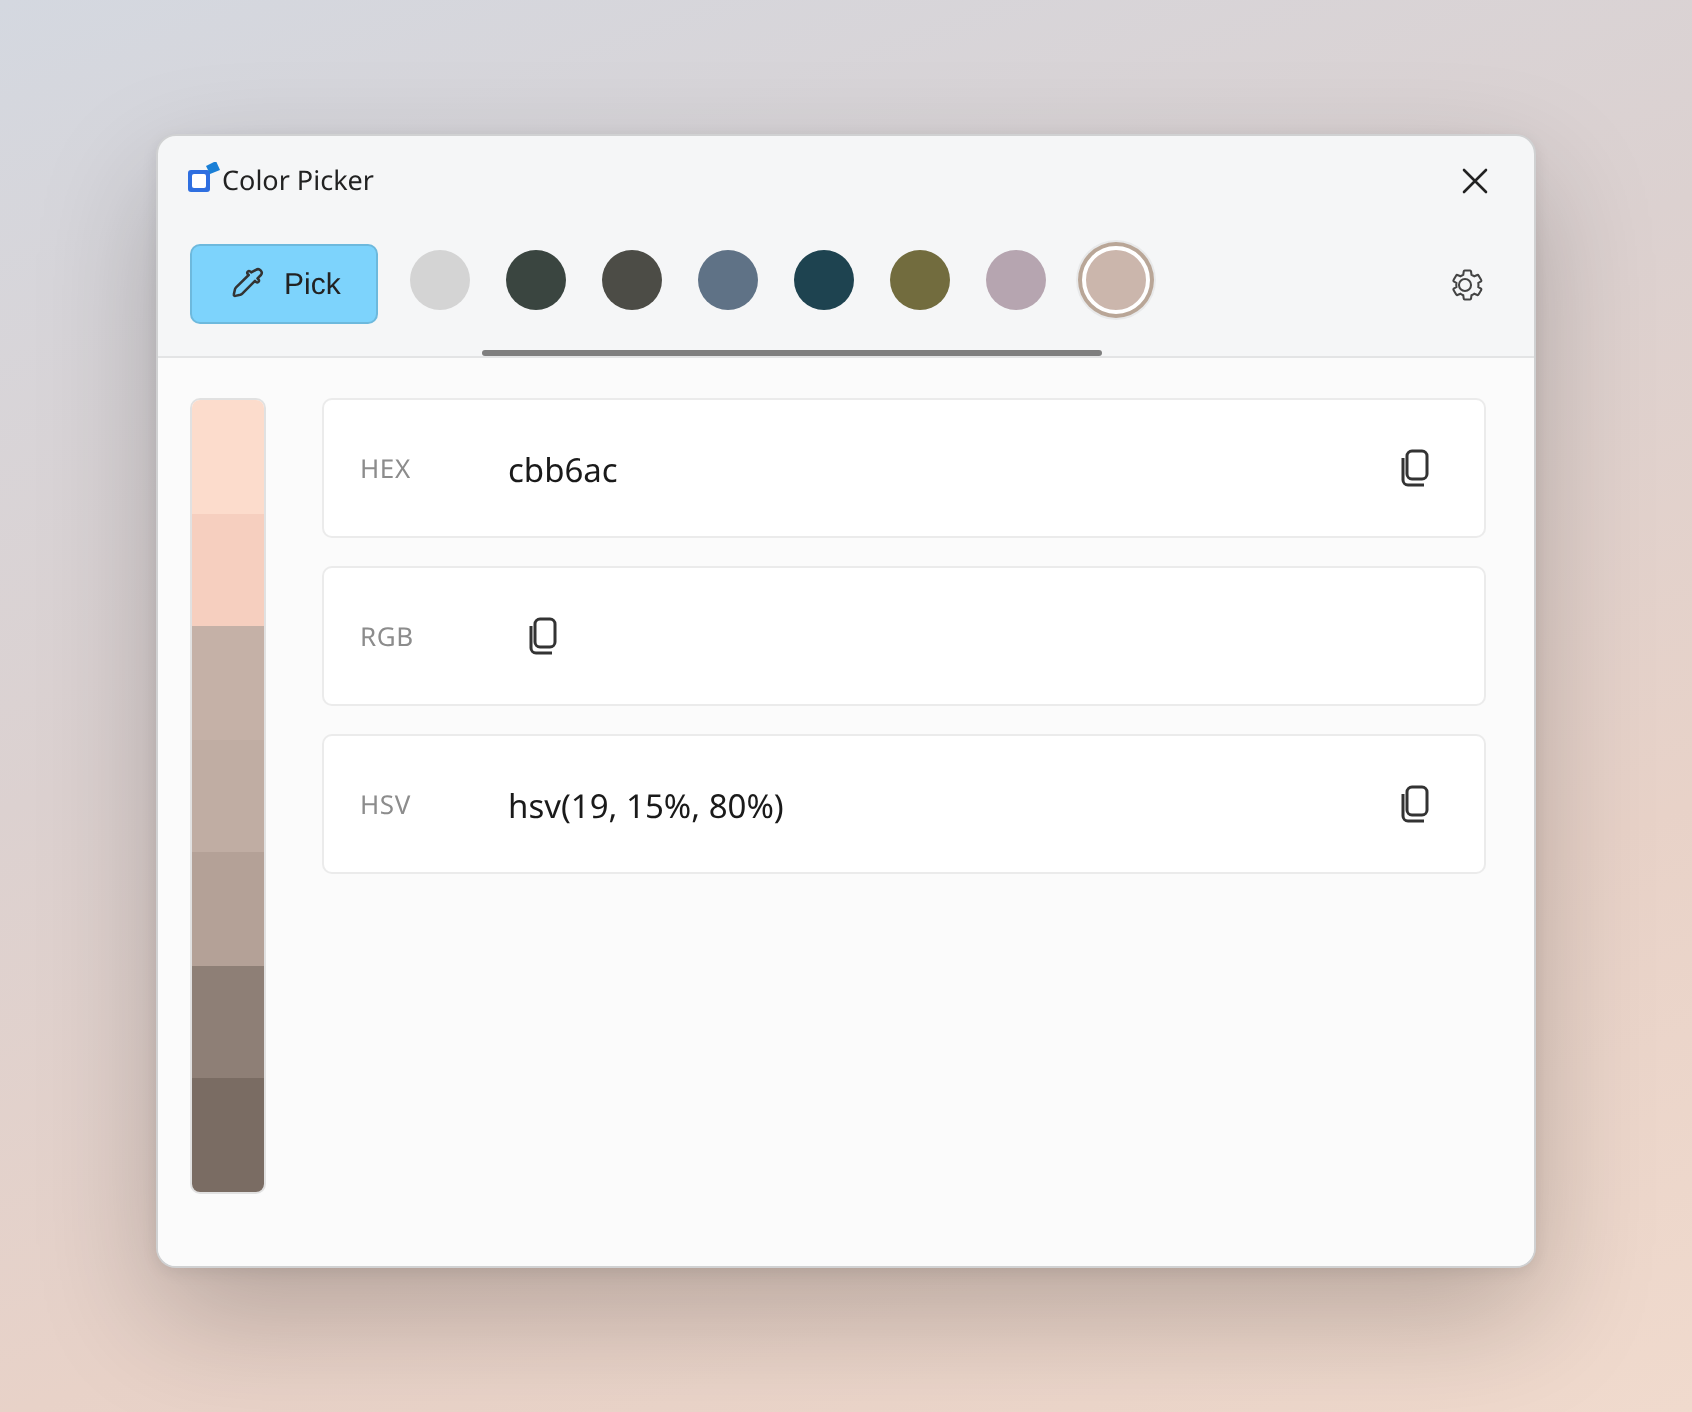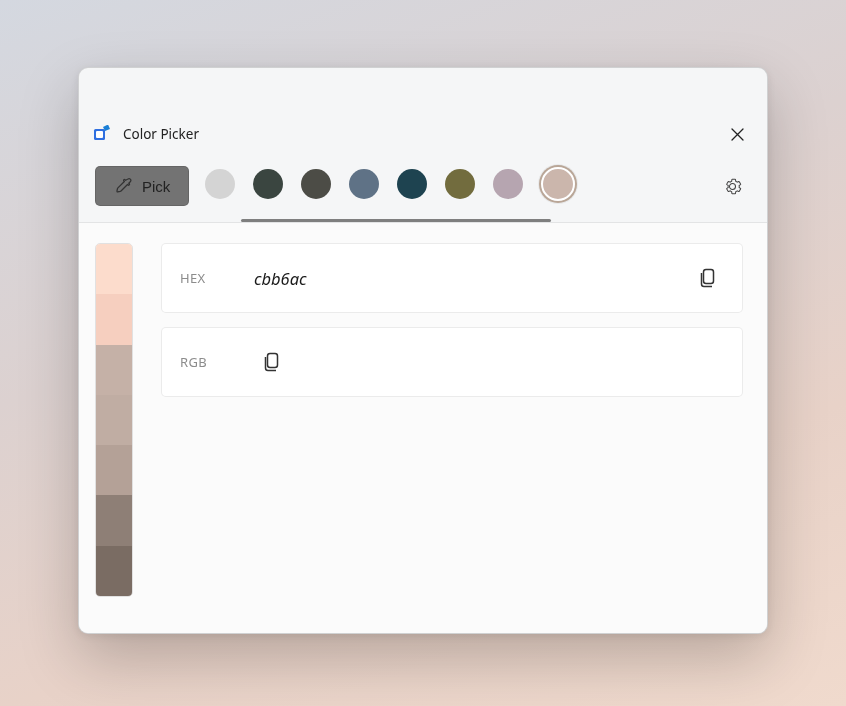--- a/index.html
+++ b/index.html
@@ -24,22 +24,20 @@
     box-shadow: 0 24px 60px rgba(0,0,0,0.22), 0 2px 8px rgba(0,0,0,0.08);
     display: flex;
     flex-direction: column;
     overflow: hidden;
   }
   .titlebar {
     height: 44px;
     display: flex;
     align-items: center;
     padding: 0 10px 0 14px;
-    gap: 12px;
-    margin-top: 44px;
   }
   .app-icon {
     width: 18px;
     height: 18px;
     display: inline-flex;
     align-items: center;
     justify-content: center;
   }
   .app-title {
     font-size: 13.5px;
@@ -60,21 +58,21 @@
     display: flex;
     align-items: center;
     padding: 10px 16px 16px 16px;
     gap: 16px;
     border-bottom: 1px solid rgba(0,0,0,0.07);
     position: relative;
   }
   .pick-btn {
     height: 40px;
     padding: 0 18px;
-    background: #737373;
+    background: #7dd3fc;
     border: 1px solid rgba(0,0,0,0.12);
     border-radius: 5px;
     display: inline-flex;
     align-items: center;
     gap: 10px;
     font-size: 15px;
     color: #222;
     cursor: pointer;
   }
 
@@ -155,21 +153,20 @@
   .format-label {
     width: 64px;
     font-size: 13px;
     color: #8c8c8c;
     letter-spacing: 0.3px;
   }
   .format-value {
     flex: 1;
     font-size: 16.5px;
     color: #1a1a1a;
-    font-style: italic;
   }
   .copy-btn {
     width: 34px;
     height: 34px;
     display: flex;
     align-items: center;
     justify-content: center;
     border-radius: 5px;
     cursor: pointer;
   }
@@ -251,16 +248,26 @@
         </div>
         <div class="format-row">
           <div class="format-label">RGB</div>
           <div class="copy-btn">
             <svg width="18" height="20" viewBox="0 0 18 20">
               <rect x="5.5" y="1.5" width="10" height="14" rx="2.5" fill="none" stroke="#333" stroke-width="1.5"></rect>
               <path d="M3.5 5 v11 a2.5 2.5 0 0 0 2.5 2.5 h8" fill="none" stroke="#333" stroke-width="1.5"></path>
             </svg>
           </div>
         </div>
+        <div class="format-row">
+          <div class="format-label">HSV</div>
+          <div class="format-value">hsv(19, 15%, 80%)</div>
+          <div class="copy-btn">
+            <svg width="18" height="20" viewBox="0 0 18 20">
+              <rect x="5.5" y="1.5" width="10" height="14" rx="2.5" fill="none" stroke="#333" stroke-width="1.5"></rect>
+              <path d="M3.5 5 v11 a2.5 2.5 0 0 0 2.5 2.5 h8" fill="none" stroke="#333" stroke-width="1.5"></path>
+            </svg>
+          </div>
+        </div>
       </div>
   </div>
 
 </div>
 
 </body></html>

